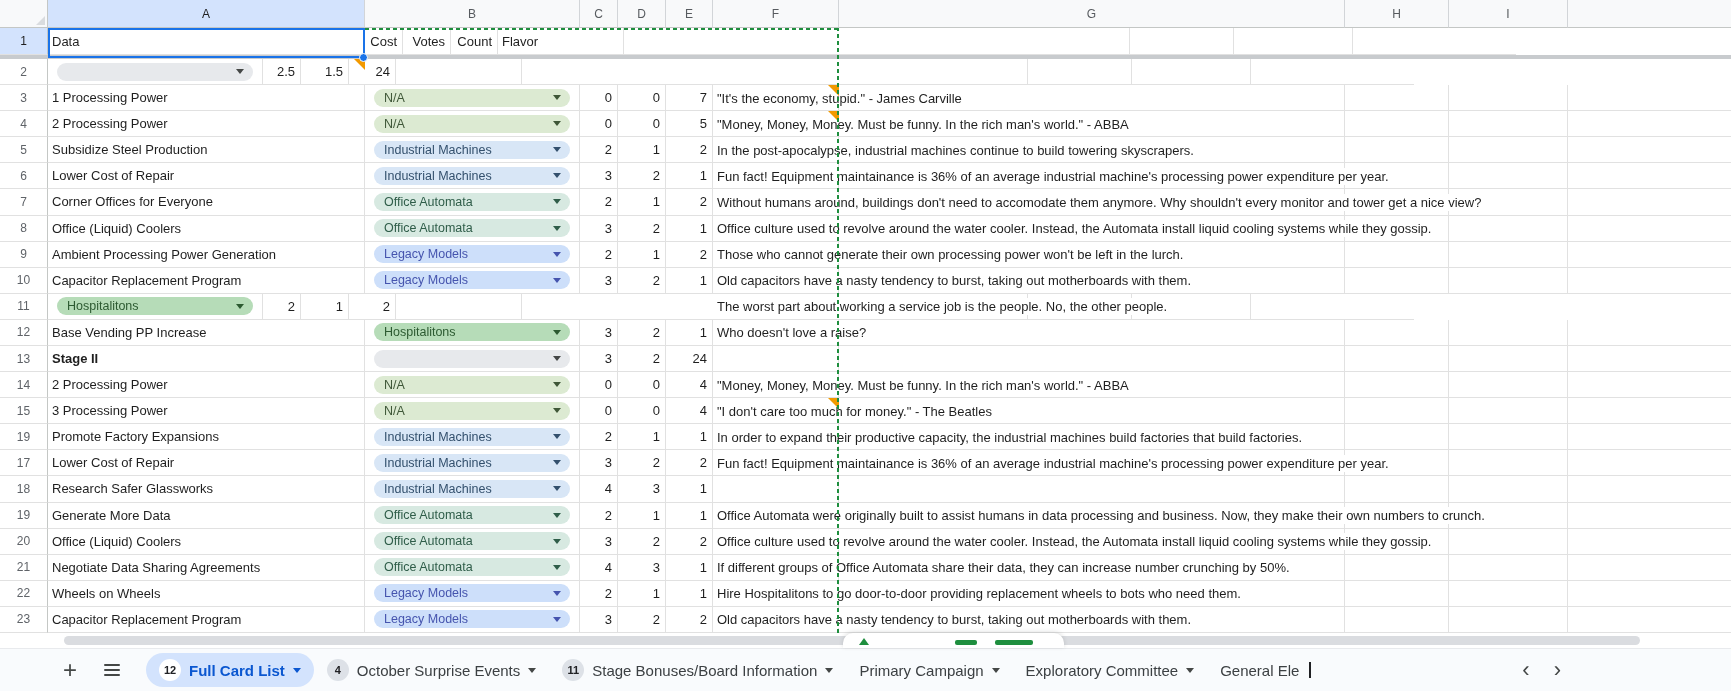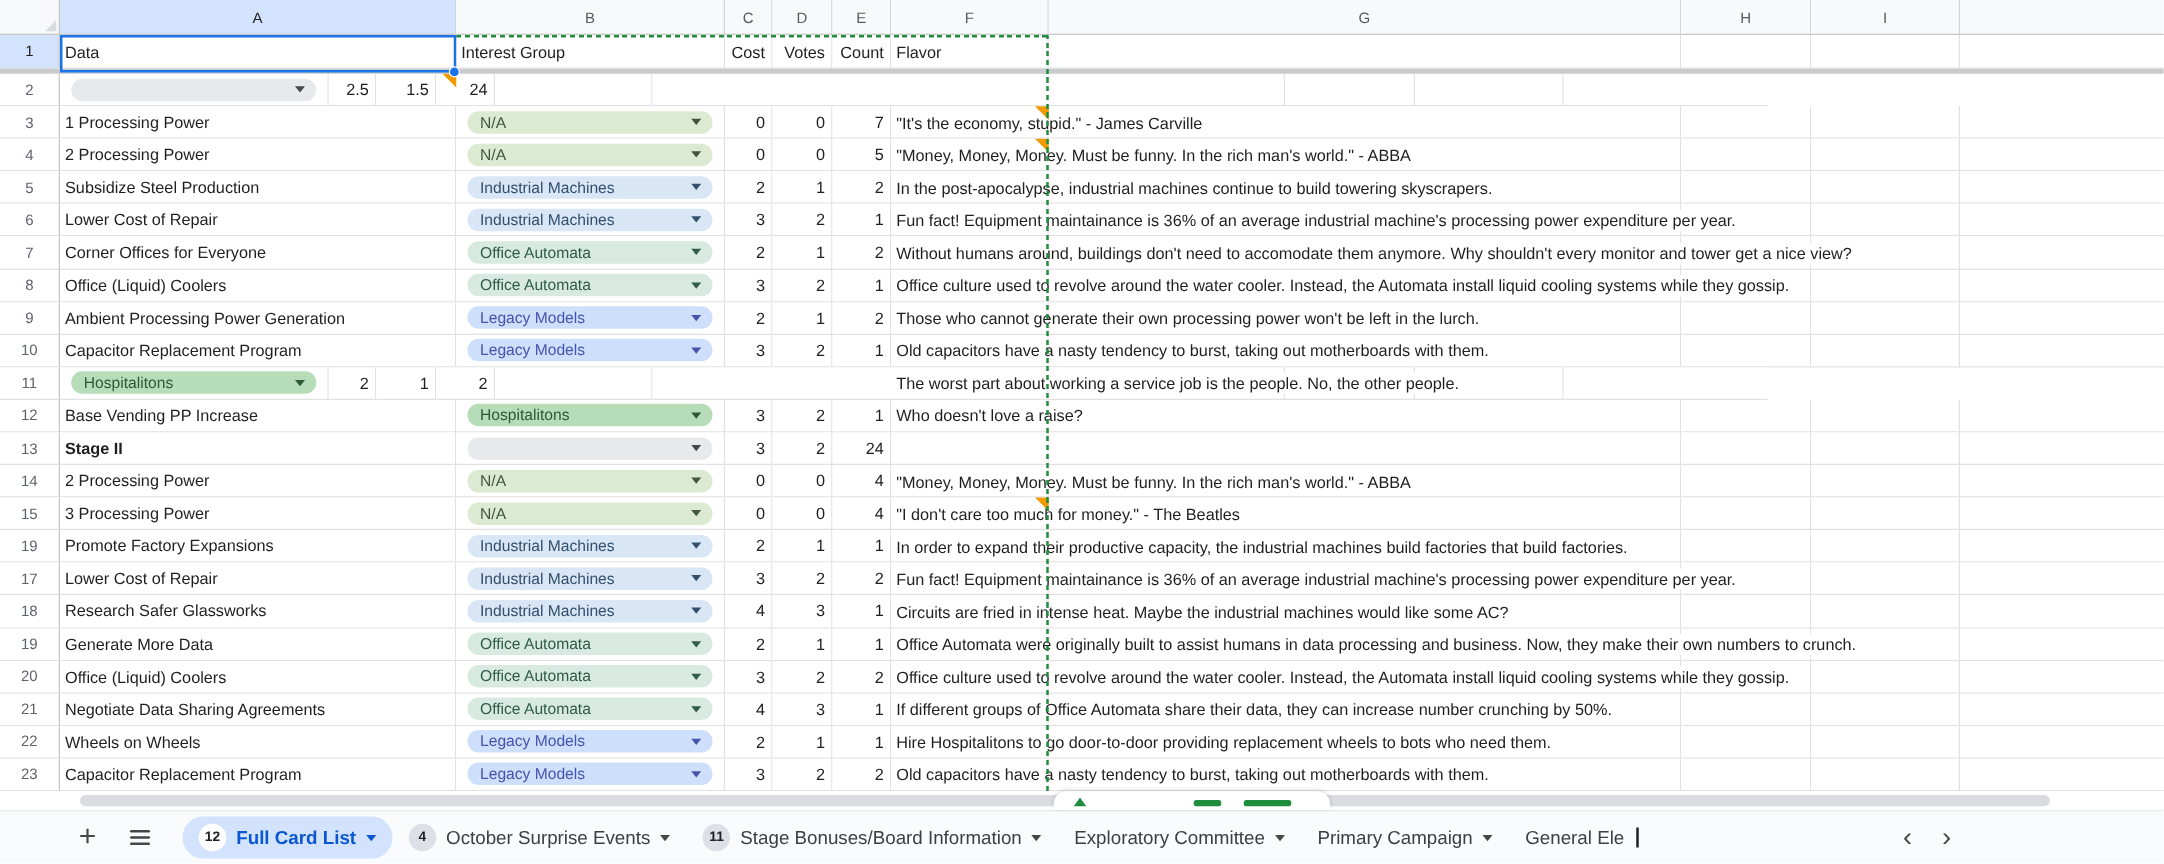--- a/index.html
+++ b/index.html
@@ -109,21 +109,20 @@
       <div class="colhead" style="width: 126px;">F</div>
       <div class="colhead" style="width: 506px;">G</div>
       <div class="colhead" style="width: 104px;">H</div>
       <div class="colhead" style="width: 119px;">I</div>
       <div class="colhead nolabel" style="width: 163px;"></div>
     </div>
   <div id="gridrows">
       <div class="sheet-row abs" style="top: 28px; height: 27px;">
         <div class="gutter sel">1</div>
         <div class="cell" style="width: 317px;">Data</div>
-        <div class="cell" style="width: 215px;">Interest Group</div>
         <div class="cell num" style="width: 38px;">Cost</div>
         <div class="cell num" style="width: 48px;">Votes</div>
         <div class="cell num" style="width: 47px;">Count</div>
         <div class="cell" style="width: 126px;">Flavor</div>
         <div class="cell" style="width: 506px;"></div>
         <div class="cell" style="width: 104px;"></div>
         <div class="cell" style="width: 119px;"></div>
         <div class="cell last" style="width: 163px;"></div>
       </div>
       <div class="sheet-row abs" style="top: 59px; height: 26.0909px;">
@@ -464,23 +463,20 @@
           </div>
         </div>
         <div class="cell num" style="width: 38px;">4</div>
         <div class="cell num" style="width: 48px;">3</div>
         <div class="cell num" style="width: 47px;">1</div>
         <div class="cell" style="width: 126px;"></div>
         <div class="cell" style="width: 506px;"></div>
         <div class="cell" style="width: 104px;"></div>
         <div class="cell" style="width: 119px;"></div>
         <div class="cell last" style="width: 163px;"></div>
-        <div class="flavor">
-          <span>Circuits are fried in intense heat. Maybe the industrial machines would like some AC?</span>
-        </div>
       </div>
       <div class="sheet-row abs" style="top: 502.545px; height: 26.0909px;">
         <div class="gutter">19</div>
         <div class="cell" style="width: 317px;">Generate More Data</div>
         <div class="cell" style="width: 215px;">
           <div class="chip" style="background: rgb(215, 233, 225); color: rgb(47, 93, 73);">
             <span>Office Automata</span>
             <div class="arrow" style="border-top-color: rgb(47, 93, 73);"></div>
           </div>
         </div>
@@ -622,25 +618,25 @@
           <span class="badge">4</span>
           <span>October Surprise Events</span>
           <span class="tabarrow"></span>
         </div>
         <div class="tab">
           <span class="badge">11</span>
           <span>Stage Bonuses/Board Information</span>
           <span class="tabarrow"></span>
         </div>
         <div class="tab">
+          <span>Primary Campaign</span>
+          <span class="tabarrow"></span>
+        </div>
+        <div class="tab">
           <span>Exploratory Committee</span>
-          <span class="tabarrow"></span>
-        </div>
-        <div class="tab">
-          <span>Primary Campaign</span>
           <span class="tabarrow"></span>
         </div>
         <div class="tab">
           <span>General Ele</span>
           <span class="caret"></span>
         </div>
       </div>
     <div id="chevrons">
       <span class="chev">‹</span>
       <span class="chev">›</span>

